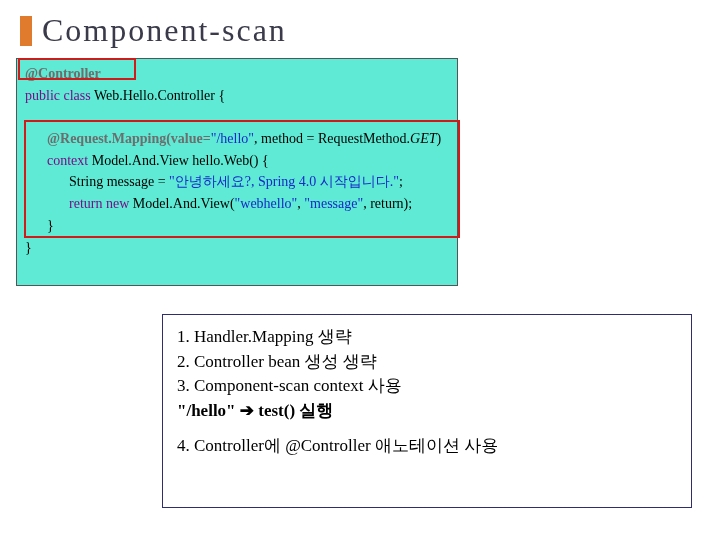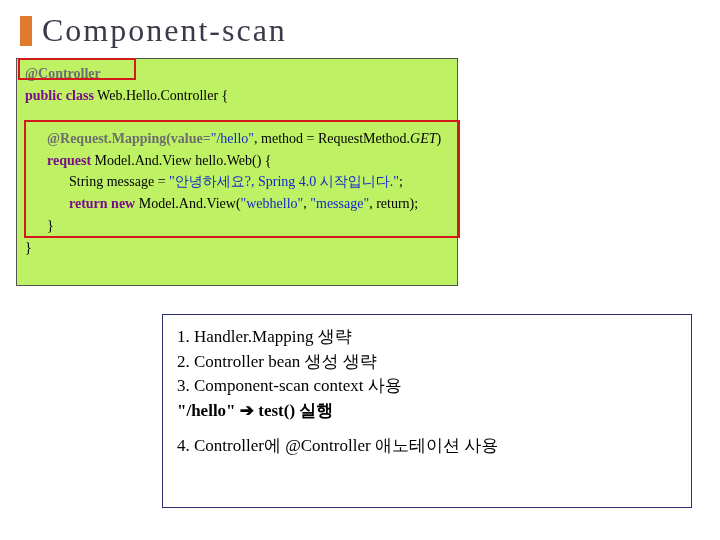--- a/index.html
+++ b/index.html
@@ -37,29 +37,29 @@
     color: #3a3a4a;
     font-weight: 400;
   }
   .code-box {
     position: absolute;
     top: 58px;
     left: 16px;
     width: 442px;
     height: 228px;
     border: 1px solid #555;
-    background: #bef264;
+    background: #5eead4;
     box-sizing: border-box;
     padding: 4px 8px;
     font-family: "Comic Sans MS", "Chalkboard", cursive;
     font-size: 14px;
     line-height: 1.55;
     color: #222;
   }
-  .kw  { color: #7a0d8a; font-weight: bold; }
+  .kw  { color: #7a0d8a; font-weight: normal; }
   .ann { color: #6d6d6d; font-weight: bold; }
   .str { color: #1729c9; }
   .pln { color: #000; }
   .line {
     white-space: pre;
   }
   .indent1 { padding-left: 22px; }
   .indent2 { padding-left: 44px; }
   .hi-red-top {
     position: absolute;
@@ -112,21 +112,21 @@
   <div class="title-row">
     <span class="title-accent"></span>
     <span class="title">Component-scan</span>
   </div>
 
   <div class="code-box">
     <div class="line"><span class="ann">@Controller</span></div>
     <div class="line"><span class="kw">public class</span><span class="pln"> Web.Hello.Controller {</span></div>
     <div class="line">&nbsp;</div>
     <div class="line indent1"><span class="ann">@Request.Mapping(value=</span><span class="str">"/hello"</span><span class="pln">, method = RequestMethod.</span><span class="pln" style="font-style:italic">GET</span><span class="pln">)</span></div>
-    <div class="line indent1"><span class="kw">request</span><span class="pln"> Model.And.View hello.Web() {</span></div>
+    <div class="line indent1"><span class="kw">context</span><span class="pln"> Model.And.View hello.Web() {</span></div>
     <div class="line indent2"><span class="pln">String message = </span><span class="str">"안녕하세요?, Spring 4.0 시작입니다."</span><span class="pln">;</span></div>
     <div class="line indent2"><span class="kw">return new</span><span class="pln"> Model.And.View(</span><span class="str">"webhello"</span><span class="pln">, </span><span class="str">"message"</span><span class="pln">, return);</span></div>
     <div class="line indent1"><span class="pln">}</span></div>
     <div class="line"><span class="pln">}</span></div>
   </div>
 
   <div class="hi-red-top"></div>
   <div class="hi-red-mid"></div>
 
   <div class="note-box">

